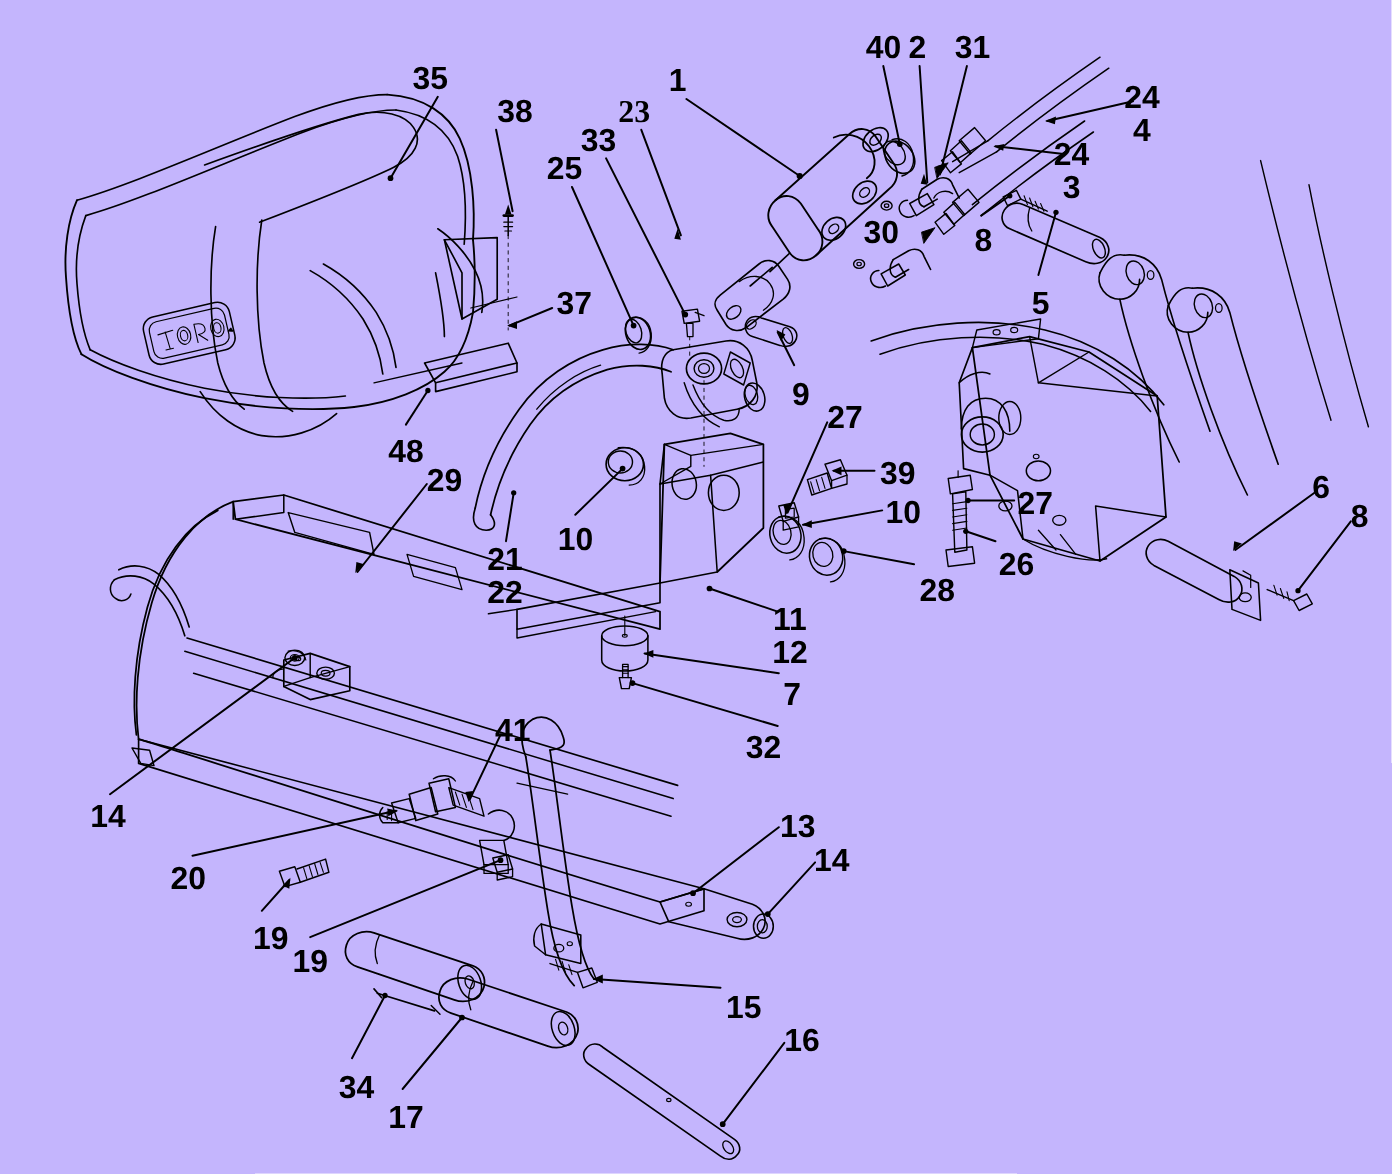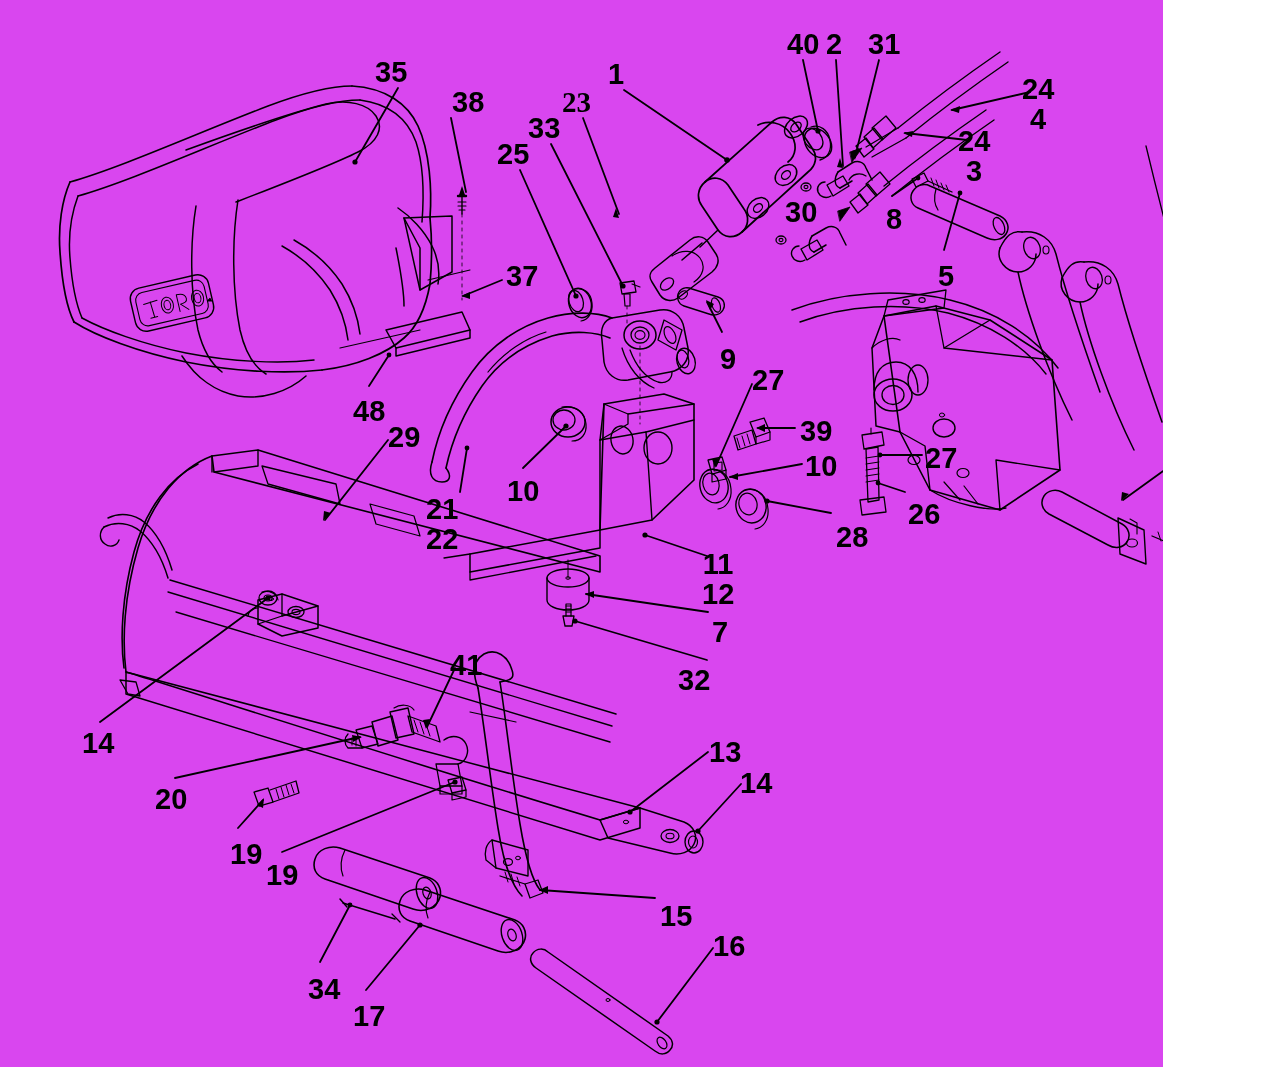--- a/index.html
+++ b/index.html
@@ -1,18 +1,18 @@
 <!DOCTYPE html>
 <html><head>
 <meta charset="utf-8">
 <title>Parts Diagram</title>
 <style>
   html,body{margin:0;padding:0;background:#ffffff;}
   body{font-family:"Liberation Sans",sans-serif;}
-  #sheet{position:relative;width:1163px;height:1067px;background:#d946ef;overflow:hidden;}
+  #sheet{position:relative;width:1265px;height:1067px;background:#c4b5fd;overflow:hidden;}
   #sheet svg{position:absolute;left:0;top:0;}
   .cal{position:absolute;font-family:"Liberation Sans",sans-serif;font-weight:bold;
        font-size:29px;color:#000;line-height:1.0;white-space:pre;letter-spacing:0px;}
   .cal.stack{line-height:1.02;text-align:center;}
 </style>
 </head>
 <body>
 
 <div id="sheet">
 
@@ -532,21 +532,21 @@
 <div class="cal" style="left:826px;top:30px;">2</div>
 <div class="cal" style="left:868px;top:30px;">31</div>
 <div class="cal stack" style="left:1022px;top:75px;"><div>24</div><div>4</div></div>
 <div class="cal stack" style="left:958px;top:127px;"><div>24</div><div>3</div></div>
 <div class="cal" style="left:785px;top:198px;">30</div>
 <div class="cal" style="left:886px;top:205px;">8</div>
 <div class="cal" style="left:938px;top:262px;">5</div>
 <div class="cal" style="left:506px;top:262px;">37</div>
 <div class="cal" style="left:353px;top:397px;">48</div>
 <div class="cal" style="left:720px;top:345px;">9</div>
-<div class="cal stack" style="left:426px;top:495px;"><div>21</div><div>22</div></div>
+<div class="cal stack" style="left:443px;top:495px;"><div>21</div><div>22</div></div>
 <div class="cal" style="left:507px;top:477px;">10</div>
 <div class="cal" style="left:388px;top:423px;">29</div>
 <div class="cal" style="left:752px;top:366px;">27</div>
 <div class="cal" style="left:800px;top:417px;">39</div>
 <div class="cal" style="left:805px;top:452px;">10</div>
 <div class="cal" style="left:925px;top:444px;">27</div>
 <div class="cal" style="left:908px;top:500px;">26</div>
 <div class="cal" style="left:836px;top:523px;">28</div>
 <div class="cal" style="left:1193px;top:430px;">6</div>
 <div class="cal" style="left:1228px;top:456px;">8</div>

